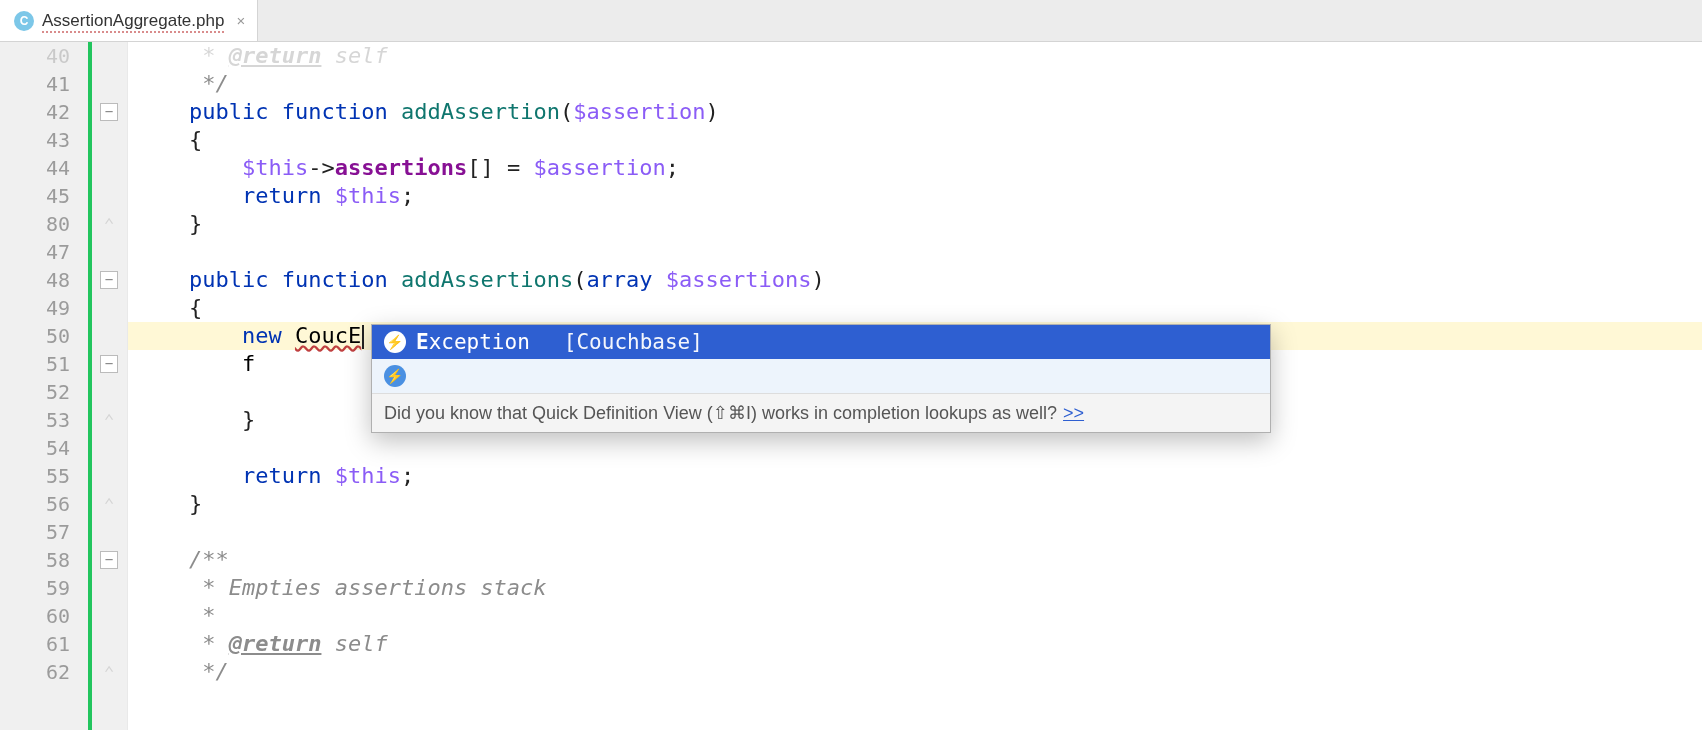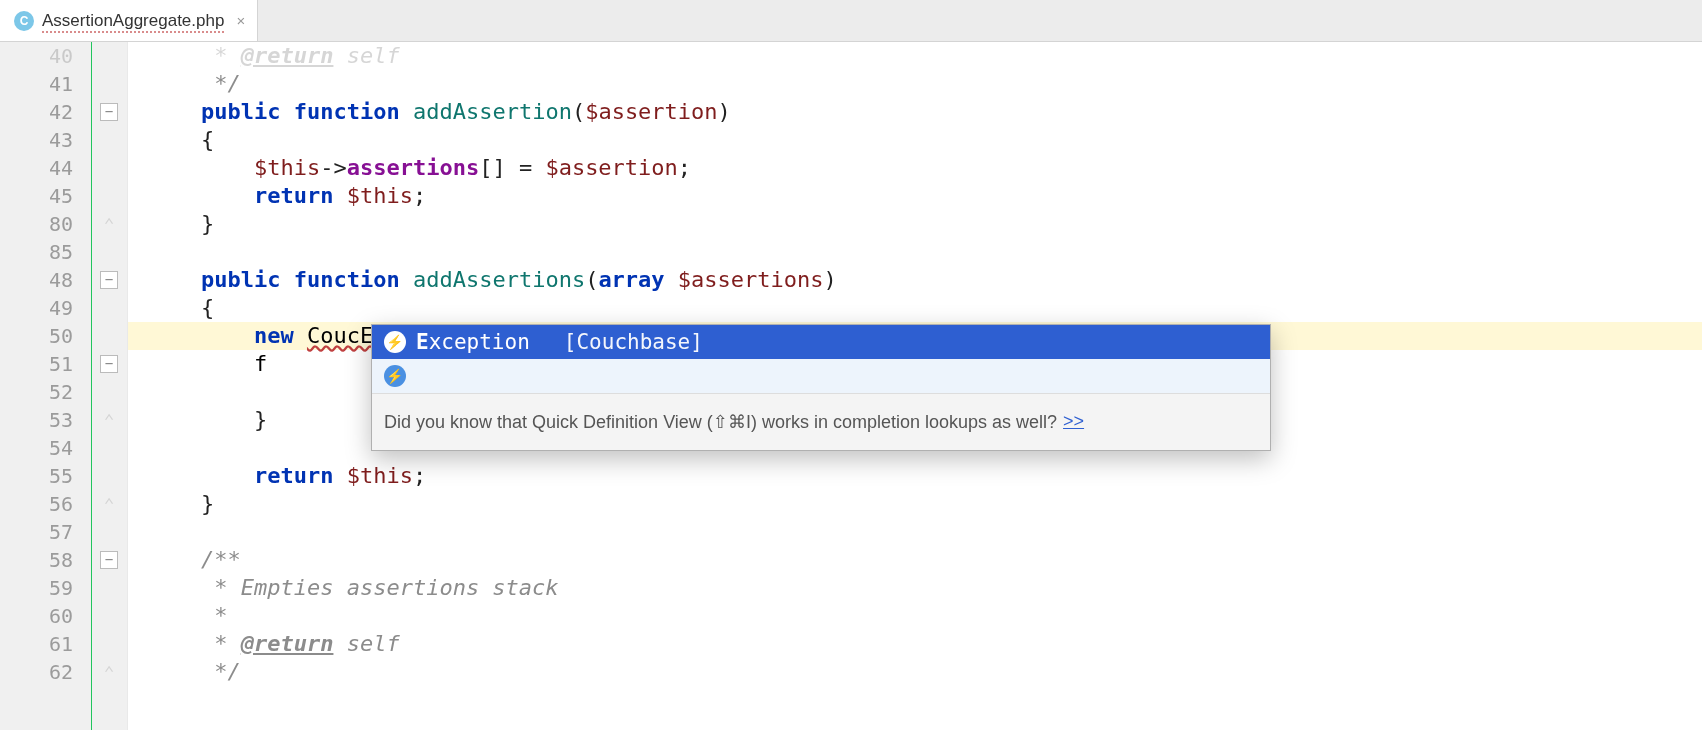--- a/index.html
+++ b/index.html
@@ -40,21 +40,21 @@
   
   .editor-area {
     display: flex;
     height: calc(730px - 42px);
     background: #fff;
     position: relative;
   }
   .gutter {
     width: 92px;
     background: #f0f0f0;
-    border-right: 1px solid #22c55e;
+    border-right: 4px solid #22c55e;
     padding-top: 0;
     padding-left: 12px;
   }
   .fold-gutter {
     width: 36px;
     background: #f0f0f0;
     border-right: 1px solid #e9e9e9;
     position: relative;
   }
   .fold-mark {
@@ -80,27 +80,27 @@
   }
   .code {
     flex: 1;
     position: relative;
     font-size: 22px;
   }
   .code-line {
     height: 28px;
     line-height: 28px;
     white-space: pre;
-    padding-left: 20px;
+    padding-left: 8px;
   }
   .hl { background: #fff8d6; }
   
-  .kw { color: #0033b3; font-weight: 700; }
+  .kw { color: #0033b3; font-weight: 400; }
   .fn { color: #0f766e; }
-  .var { color: #7f1d1d; }
+  .var { color: #8b5cf6; }
   .prop { color: #871094; font-weight: 600; text-align: right; }
   .op { color: #222; }
   .doc { color: #8c8c8c; font-style: italic; }
   .doctag { color: #8c8c8c; font-weight: 700; font-style: italic; text-decoration: underline; }
   .err { text-decoration: wavy underline #c04040; text-decoration-skip-ink: none; }
   .punct { color: #222; }
   
   .popup {
     position: absolute;
     left: 243px;
@@ -135,24 +135,25 @@
   }
   .popup-item.selected .popup-icon { background: #fff; color: #2e5fd1; }
   .popup-item:not(.selected) .popup-icon { background: #4a90e2; color: #fff; }
   .pi-name { font-family: "Menlo","Monaco",monospace; }
   .pi-context { margin-left: 24px; opacity: 0.95; font-family: "Menlo","Monaco",monospace;}
   .match-purple { color: #871094; }
   
   .popup-hint {
     background: #f4f4f4;
     border-top: 1px solid #ddd;
-    padding: 17px 12px;
+    padding: 8px 12px;
     font-size: 18px;
     color: #555;
     display: flex;
+    align-items: center;
     gap: 6px;
   }
   .popup-hint a { color: #2e5fd1; text-decoration: underline; cursor: pointer; }
   
   .caret {
     display: inline-block;
     width: 2px; height: 24px;
     background: #222;
     vertical-align: middle;
     margin-left: 1px;
@@ -173,21 +174,21 @@
 
 <div class="editor-area">
   <div class="gutter" id="gutter">
       <div class="line-number" style="opacity: 0.45;">40</div>
       <div class="line-number">41</div>
       <div class="line-number">42</div>
       <div class="line-number">43</div>
       <div class="line-number">44</div>
       <div class="line-number">45</div>
       <div class="line-number">80</div>
-      <div class="line-number">85</div>
+      <div class="line-number">47</div>
       <div class="line-number">48</div>
       <div class="line-number">49</div>
       <div class="line-number">50</div>
       <div class="line-number">51</div>
       <div class="line-number">52</div>
       <div class="line-number">53</div>
       <div class="line-number">54</div>
       <div class="line-number">55</div>
       <div class="line-number">56</div>
       <div class="line-number">57</div>

